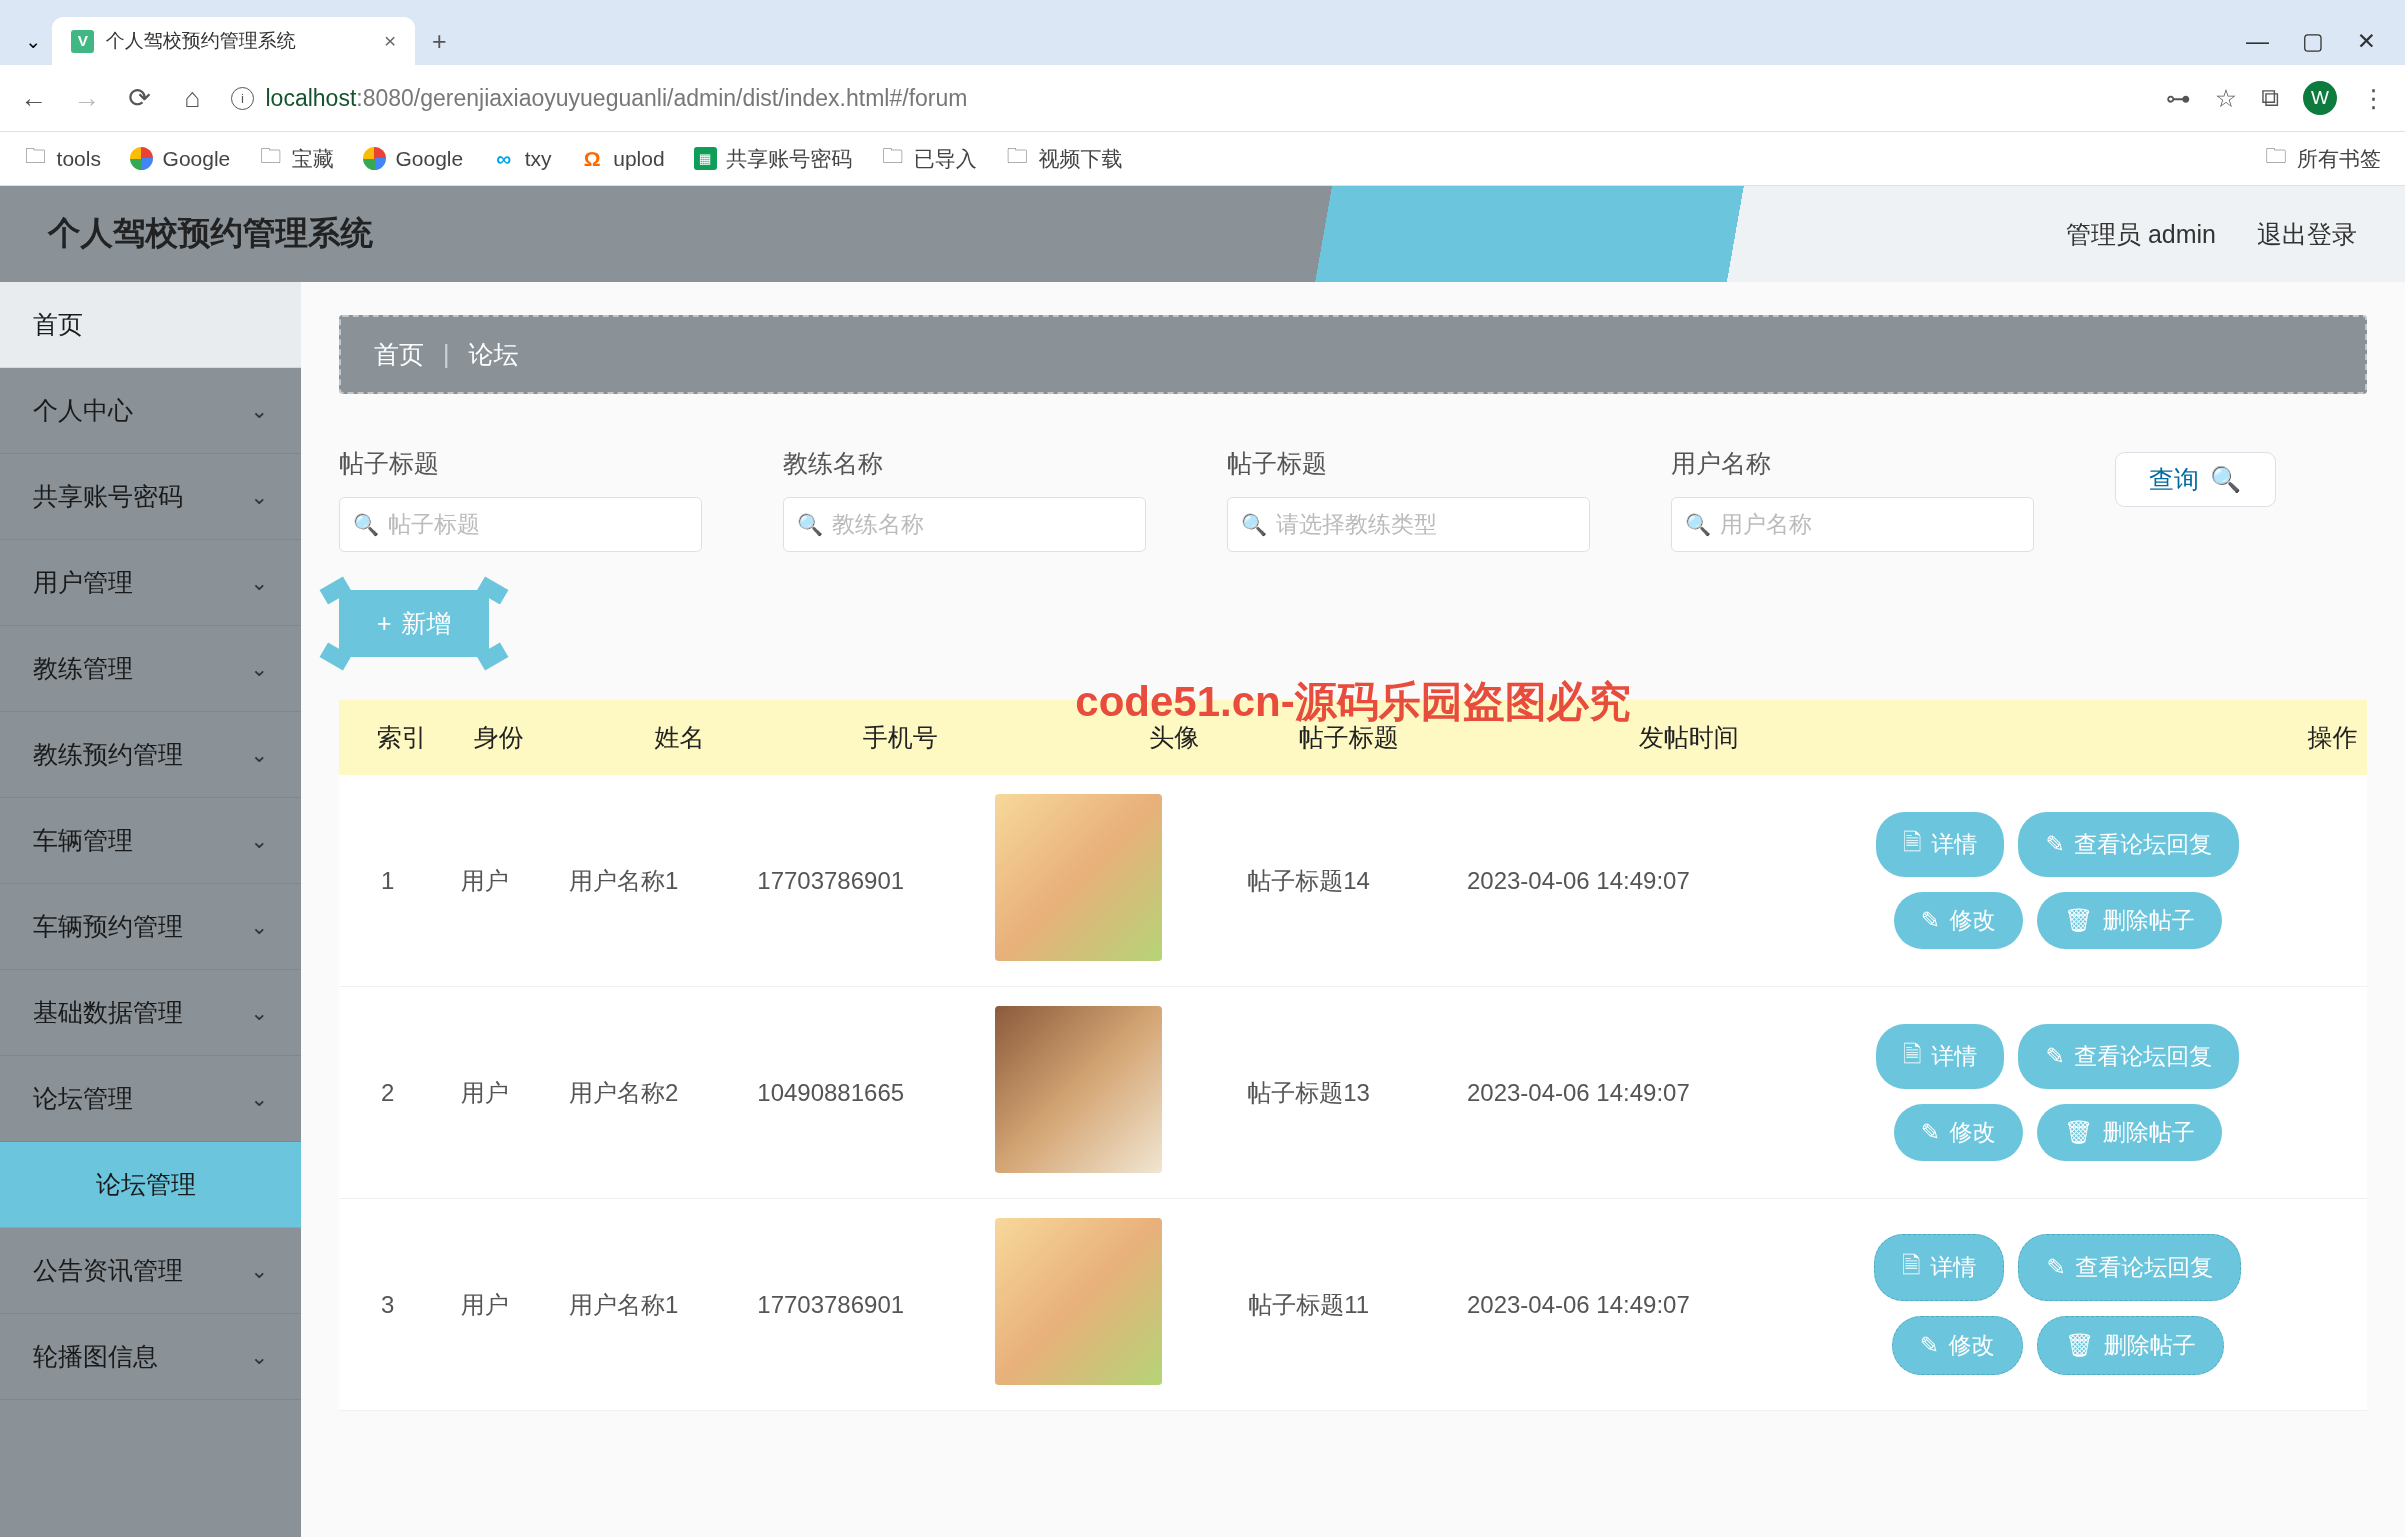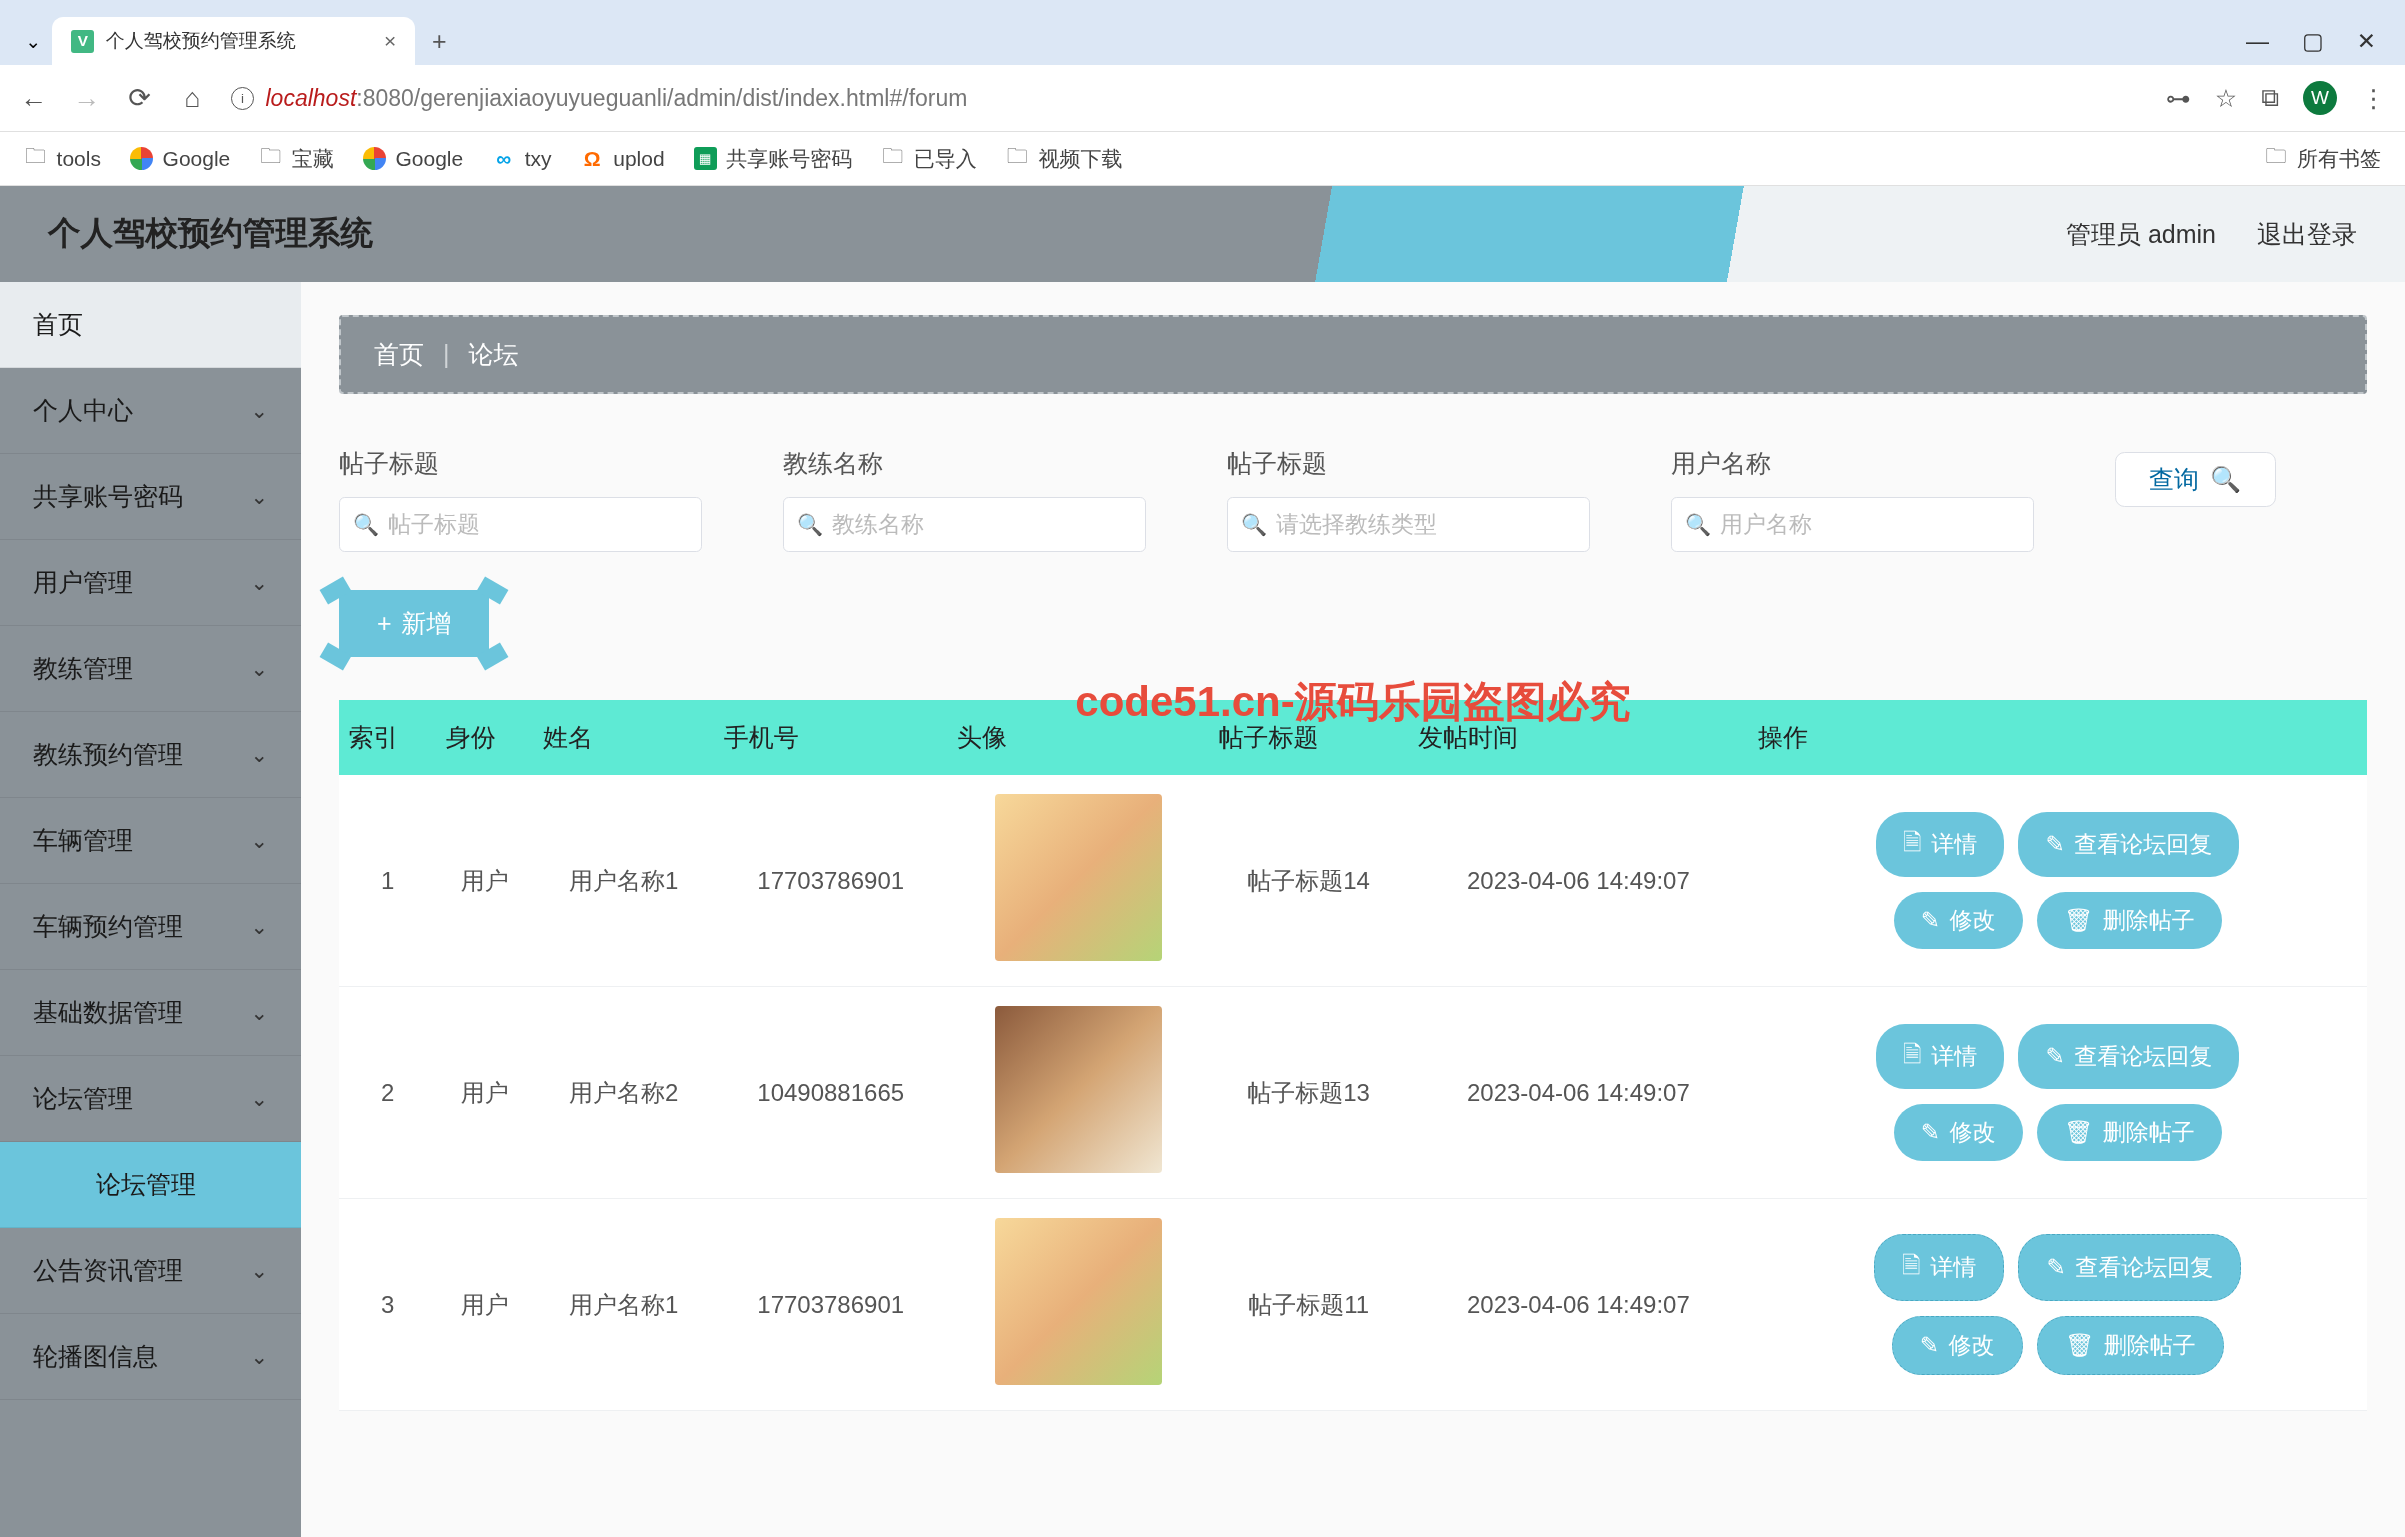--- a/index.html
+++ b/index.html
@@ -15,21 +15,21 @@
 .tab-new { width: 48px; height: 48px; display: flex; align-items: center; justify-content: center; font-size: 25px; color: #555; }
 .window-controls { margin-left: auto; display: flex; gap: 33px; padding-right: 29px; align-items: center; height: 48px; }
 .window-controls span { font-size: 23px; color: #333; cursor: pointer; }
 
 .browser-toolbar { background: #fff; height: 67px; display: flex; align-items: center; padding: 0 19px; gap: 24px; border-bottom: 1px solid #e0e0e0; }
 .nav-btn { font-size: 27px; color: #555; cursor: pointer; width: 29px; text-align: center; }
 .nav-btn.disabled { color: #bbb; }
 .url-bar { flex: 1; display: flex; align-items: center; gap: 11.5px; font-size: 23px; color: #555; }
 .url-info-icon { border: 1.9px solid #555; border-radius: 50%; width: 23px; height: 23px; display: inline-flex; align-items: center; justify-content: center; font-size: 13.4px; }
 .url-text { color: #333; }
-.url-host { color: #b91c1c; font-style: italic; }
+.url-host { color: #14532d; }
 .url-path { color: #777; }
 .toolbar-right { display: flex; gap: 24px; align-items: center; }
 .toolbar-icon { font-size: 25px; color: #555; cursor: pointer; }
 .avatar-circle { width: 34px; height: 34px; border-radius: 50%; background: #0d7a3e; color: #fff; display: flex; align-items: center; justify-content: center; font-size: 19px; }
 
 .bookmarks-bar { background: #fff; height: 54px; display: flex; align-items: center; padding: 0 24px; gap: 29px; border-bottom: 1px solid #e0e0e0; }
 .bookmark-item { display: flex; align-items: center; gap: 9.6px; font-size: 21px; color: #444; cursor: pointer; }
 .bm-icon { width: 23px; height: 23px; display: inline-flex; align-items: center; justify-content: center; }
 .bm-folder { color: #666; }
 .bm-google { background: conic-gradient(#ea4335 0 90deg, #4285f4 90deg 180deg, #34a853 180deg 270deg, #fbbc05 270deg); border-radius: 50%; }
@@ -72,21 +72,21 @@
 .add-btn-wrap { margin-top: 38px; position: relative; display: inline-block; }
 .add-btn { background: #6bc5dc; color: #fff; border: none; padding: 17px 38px; font-size: 25px; border-radius: 5.7px; cursor: pointer; display: flex; align-items: center; gap: 9.6px; }
 .add-deco { position: absolute; width: 27px; height: 17px; background: #6bc5dc; }
 .add-deco.tl { top: -7.6px; left: -17px; transform: rotate(-30deg); }
 .add-deco.tr { top: -7.6px; right: -17px; transform: rotate(30deg); }
 .add-deco.bl { bottom: -7.6px; left: -17px; transform: rotate(30deg); }
 .add-deco.br { bottom: -7.6px; right: -17px; transform: rotate(-30deg); }
 
 
 .data-table { width: 100%; margin-top: 43px; border-collapse: collapse; background: #fff; }
-.data-table th { background: #5eead4; color: #222; font-size: 25px; font-weight: normal; padding: 21px 9.6px; text-align: left; }
+.data-table th { background: #fef9c3; color: #222; font-size: 25px; font-weight: normal; padding: 21px 9.6px; text-align: right; }
 .data-table td { padding: 19px 9.6px; text-align: center; font-size: 24px; color: #555; border-bottom: 1px solid #eef0f2; vertical-align: middle; }
 .avatar-img { width: 167px; height: 167px; background: linear-gradient(135deg, #f7d89a, #e8b07a, #b5d477); border-radius: 3.8px; display: inline-block; }
 .avatar-img.v2 { background: linear-gradient(135deg, #8b5a3c, #d4a574, #f0e6d2); }
 .action-btns { display: flex; flex-wrap: wrap; gap: 14.3px; justify-content: center; max-width: 421px; margin: 0 auto; }
 .action-btn { background: #6bc5dc; color: #fff; border: none; border-radius: 29px; padding: 13.4px 27px; font-size: 23px; cursor: pointer; display: inline-flex; align-items: center; gap: 9.6px; }
 .action-btn.dashed { border: 1.9px dashed #4aa8c2; }
 
 .watermark-overlay { position: absolute; top: 392px; left: 50%; transform: translateX(-50%); font-size: 42px; color: #e74c3c; font-weight: bold; pointer-events: none; z-index: 10; white-space: nowrap; }
 
 </style>

